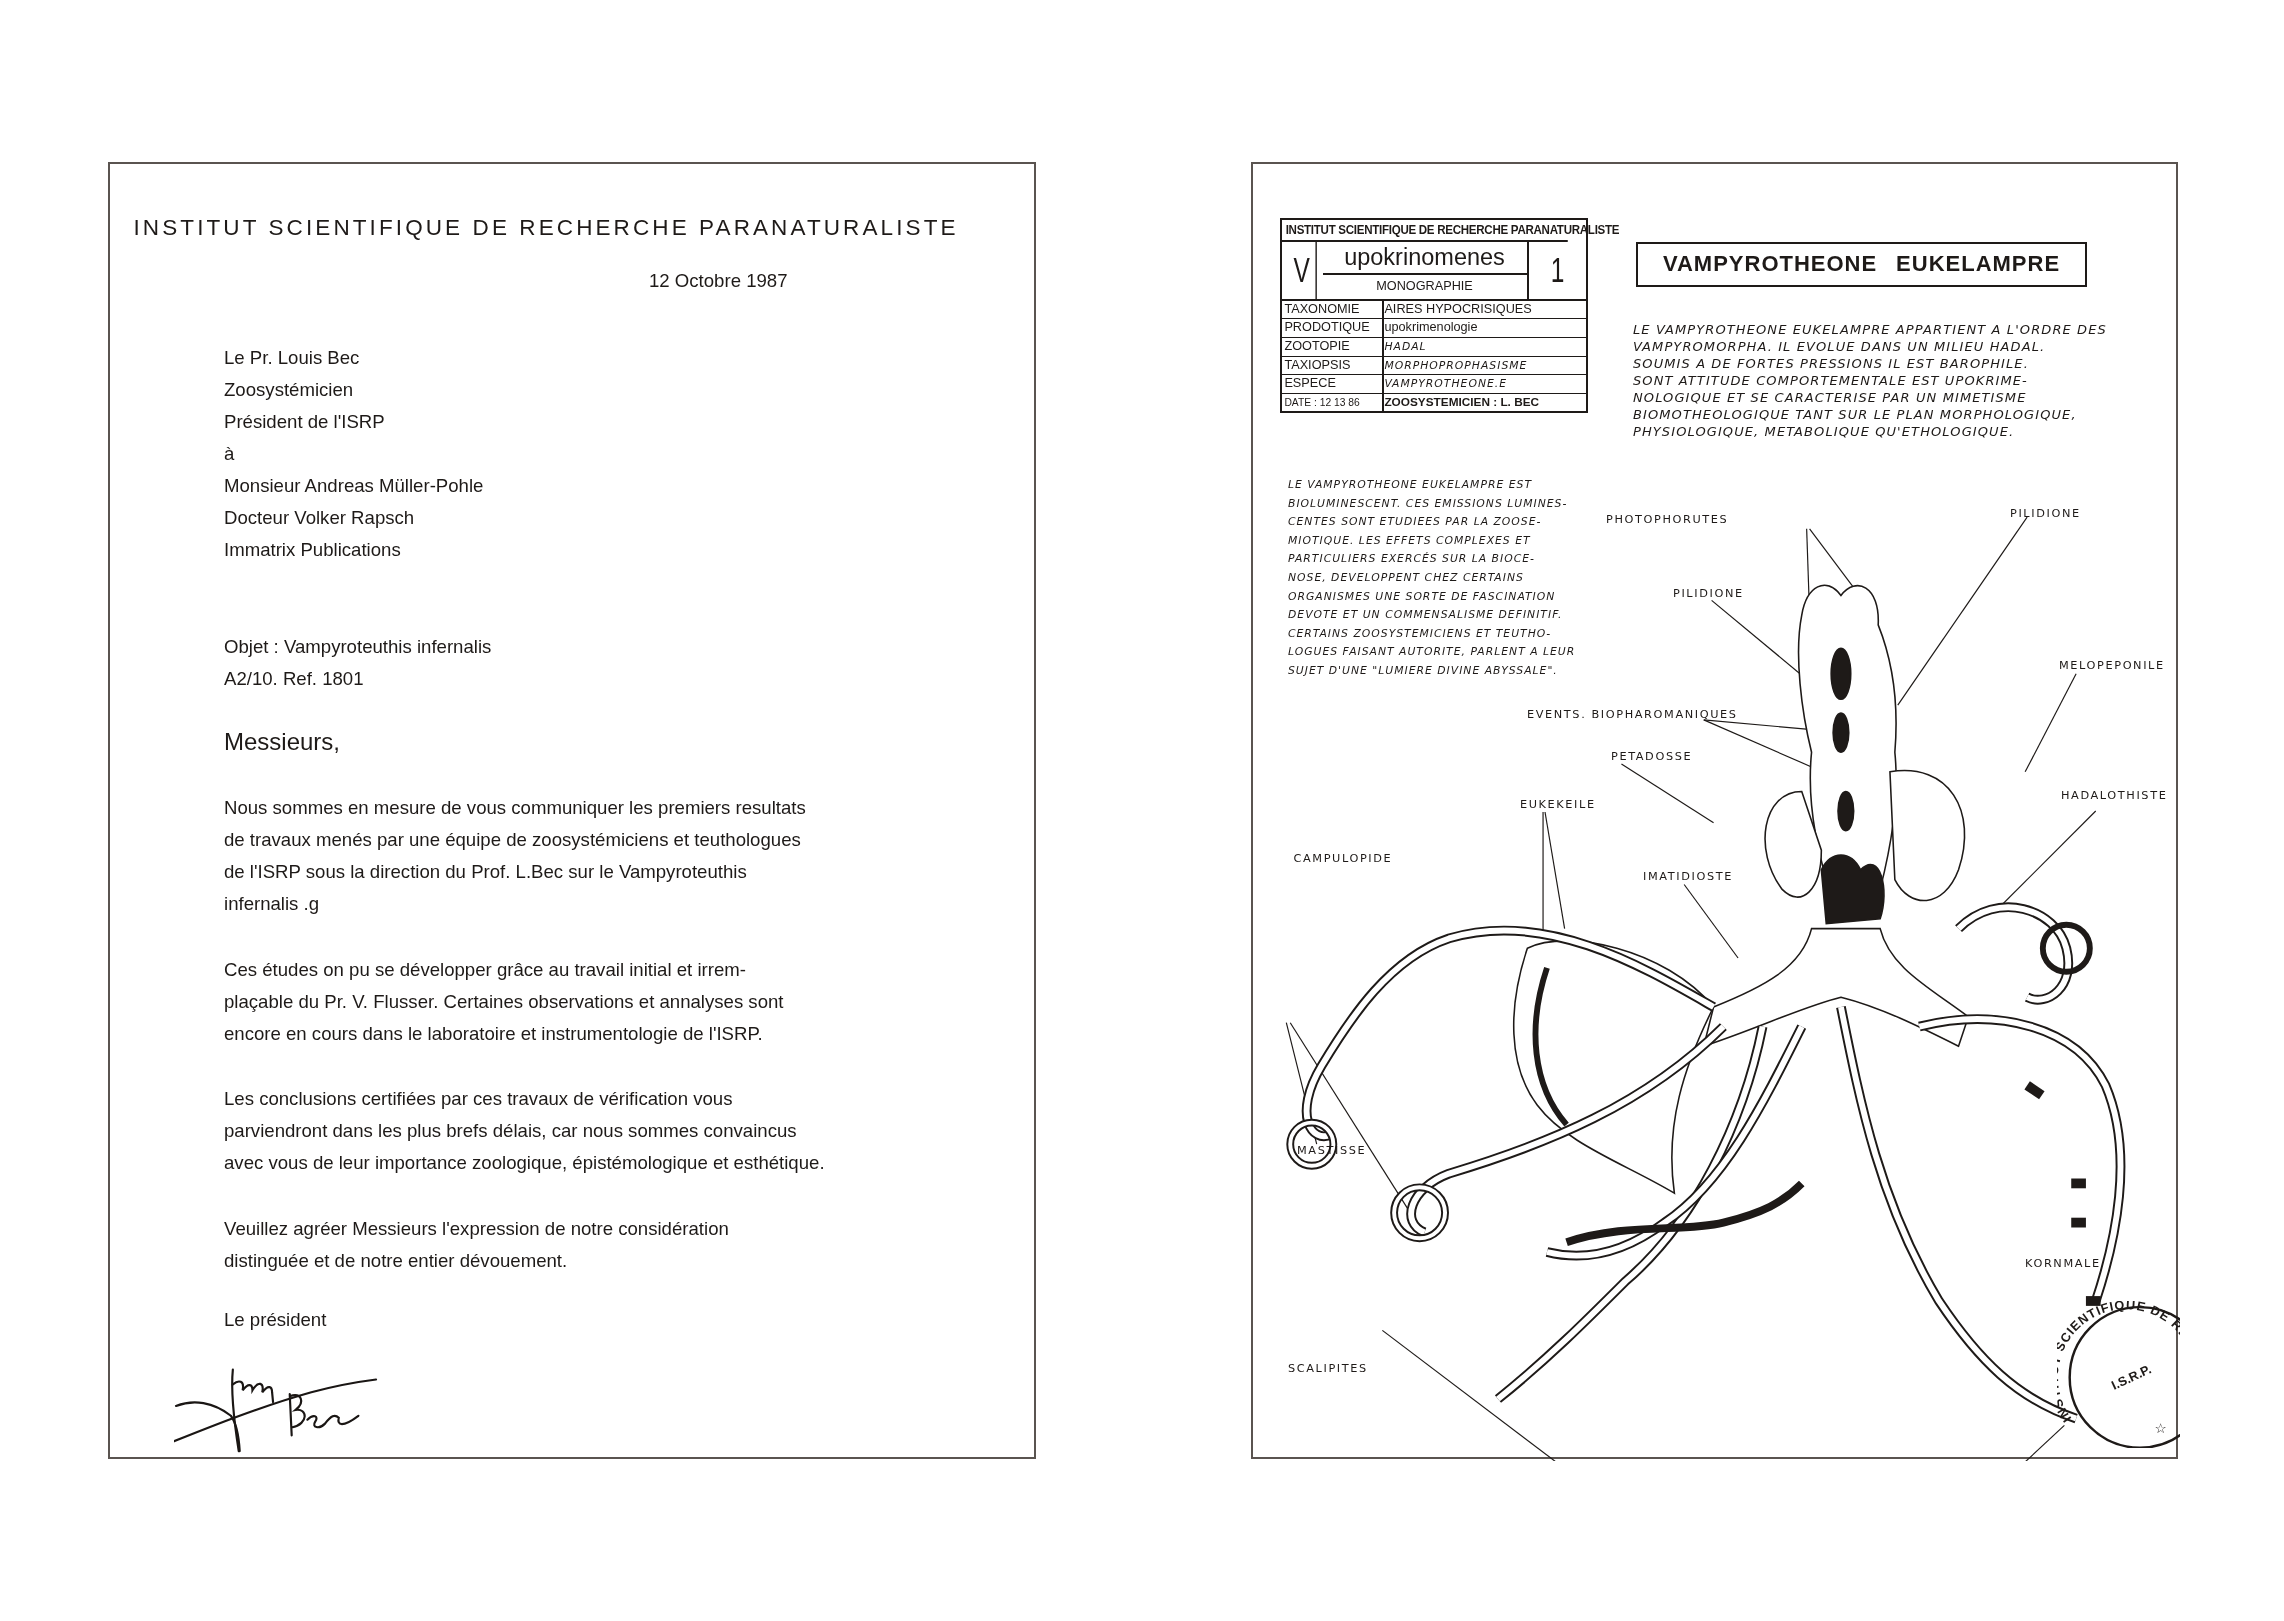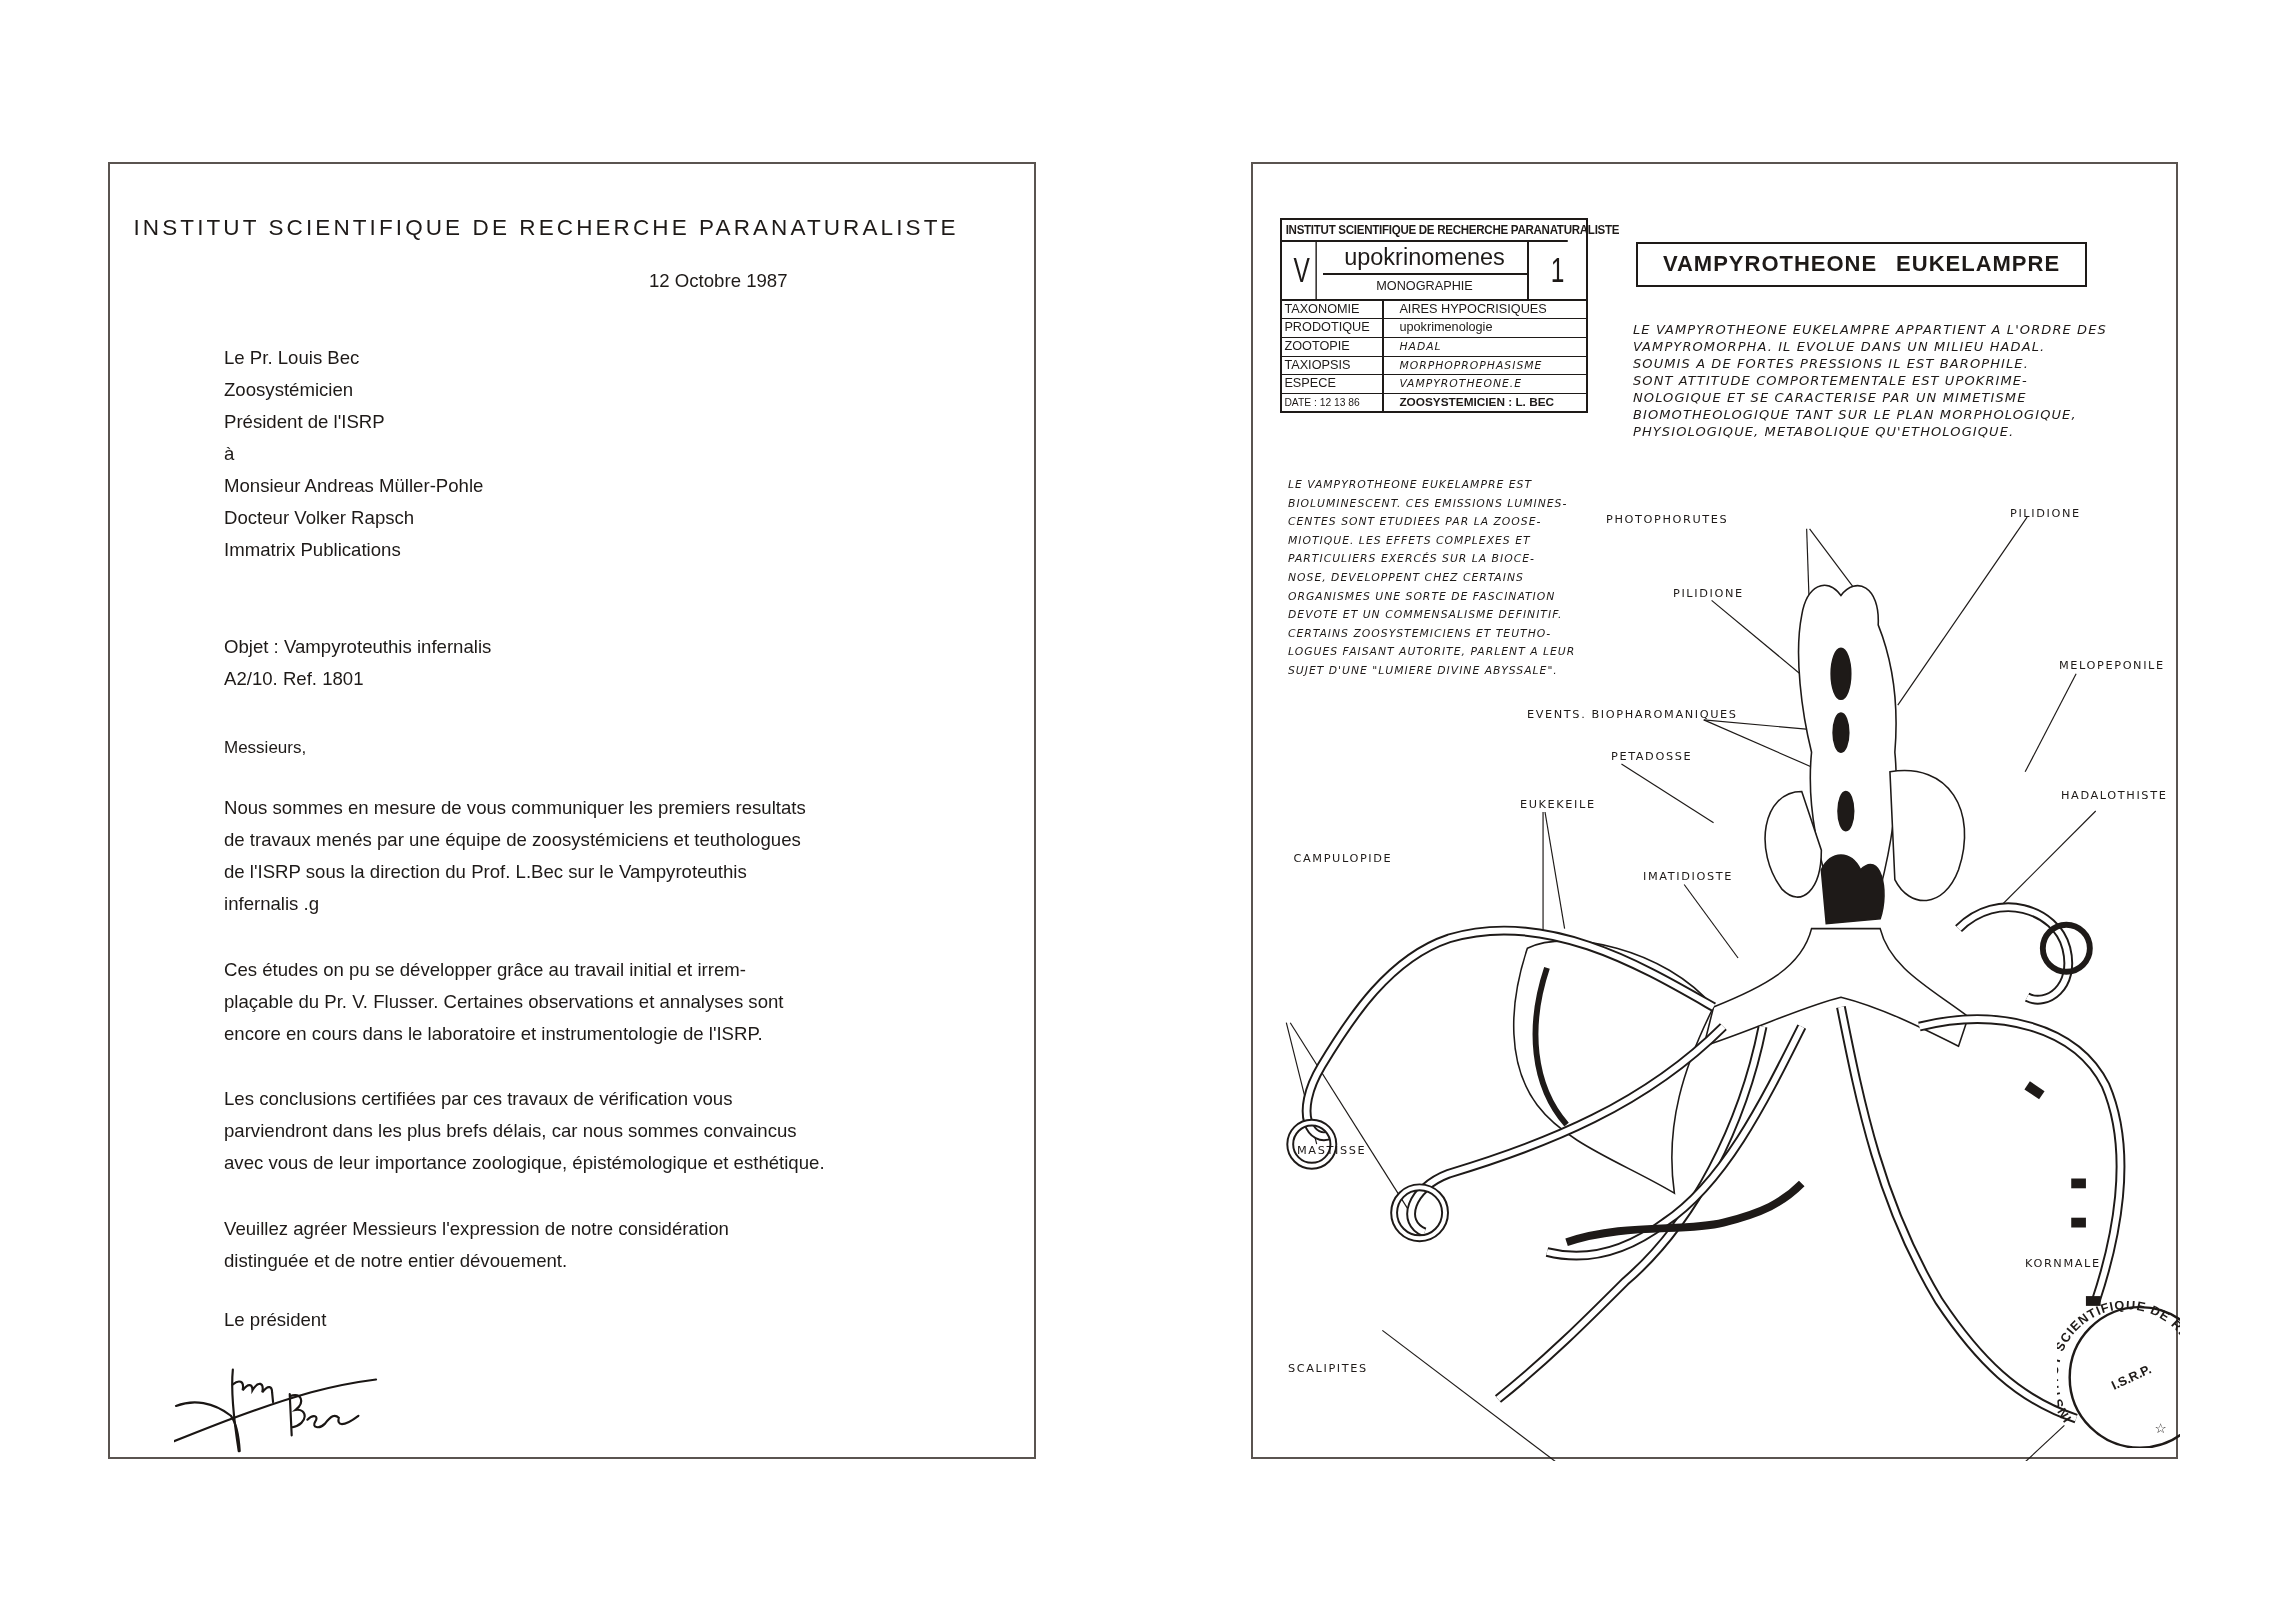--- a/index.html
+++ b/index.html
@@ -6,41 +6,41 @@
   body{width:2285px;height:1621px;position:relative;overflow:hidden;font-family:"Liberation Sans",sans-serif;color:#1e1a18;}
   .page{position:absolute;top:162px;height:1297px;border:2px solid #5a5450;background:#fff;box-sizing:border-box;}
   #left-page{left:108px;width:928px;}
   #right-page{left:1251px;width:927px;}
   
   .letterhead{position:absolute;left:23.5px;top:51px;width:882px;font-size:22.5px;letter-spacing:3.1px;font-weight:normal;white-space:nowrap;}
   .date{position:absolute;left:539px;top:106px;font-size:18.6px;}
   .addr{position:absolute;left:114px;top:178px;font-size:18.6px;line-height:32px;}
   .addr div{height:32px;}
   .subject{position:absolute;left:114px;top:467px;font-size:18.6px;line-height:32px;}
-  .salutation{position:absolute;left:114px;top:564px;font-size:17px;margin-top:10px;}
+  .salutation{position:absolute;left:114px;top:564px;font-size:24px;}
   .para{position:absolute;left:114px;font-size:18.6px;line-height:32px;white-space:nowrap;}
   #para-1{top:628px;}
   #para-2{top:790px;}
   #para-3{top:919px;}
   #para-4{top:1049px;}
   .closing{position:absolute;left:114px;top:1145px;font-size:18.6px;}
   .signature{position:absolute;left:64px;top:1181px;width:255px;height:118px;}
   
   .card{position:absolute;left:26.5px;top:54px;width:304px;border:2px solid #1e1a18;font-size:12.7px;}
   .card-head{border-bottom:2px solid #1e1a18;font-size:12.3px;padding:2.9px 3.9px;white-space:nowrap;letter-spacing:-0.3px;font-weight:bold;transform:scaleX(0.94);transform-origin:left;}
   .card-mid{display:flex;border-bottom:2px solid #1e1a18;height:57px;}
   .card-v{width:39px;border-right:2px solid #1e1a18;font-size:35px;display:flex;align-items:center;justify-content:center;transform:scaleX(0.7);}
   .card-center{flex:1;display:flex;flex-direction:column;border-right:2px solid #1e1a18;}
   .card-genus{font-size:23.5px;text-align:center;border-bottom:2px solid #1e1a18;height:31px;line-height:31px;}
   .card-mono{font-size:12.7px;text-align:center;line-height:23.5px;}
   .card-num{width:57px;font-size:35px;display:flex;align-items:center;justify-content:center;transform:scaleX(0.7);}
   .card-row{display:flex;border-bottom:1.5px solid #1e1a18;height:17.6px;line-height:17.6px;}
   .card-row:last-child{border-bottom:none;}
   .card-key{width:98px;border-right:2px solid #1e1a18;padding-left:2.9px;font-size:12.7px;}
-  .card-val{flex:1;padding-left:15px;font-size:12.7px;white-space:nowrap;}
+  .card-val{flex:1;padding-left:0;font-size:12.7px;white-space:nowrap;}
   .hand{font-family:"DejaVu Sans",sans-serif;font-style:italic;letter-spacing:1px;font-size:10.8px;}
   .species-title{position:absolute;left:383px;top:78px;width:451px;height:45px;border:2.9px solid #1e1a18;box-sizing:border-box;font-size:22px;font-weight:bold;text-align:center;line-height:39px;letter-spacing:1px;word-spacing:11.8px;}
   .desc{position:absolute;left:380px;top:157px;width:461px;font-family:"DejaVu Sans",sans-serif;font-style:italic;font-size:13px;line-height:17px;letter-spacing:1.1px;text-transform:uppercase;}
   .desc div{white-space:nowrap;}
   .note{position:absolute;left:35px;top:312px;width:363px;font-family:"DejaVu Sans",sans-serif;font-style:italic;font-size:10.8px;line-height:18.6px;letter-spacing:1px;text-transform:uppercase;}
   .note div{white-space:nowrap;}
   .label{position:absolute;font-family:"DejaVu Sans",sans-serif;font-size:11.3px;letter-spacing:1.6px;text-transform:uppercase;white-space:nowrap;text-align:right;}
   .illustration{position:absolute;left:0;top:0;width:927px;height:1297px;pointer-events:none;}
 </style>
 </head>

